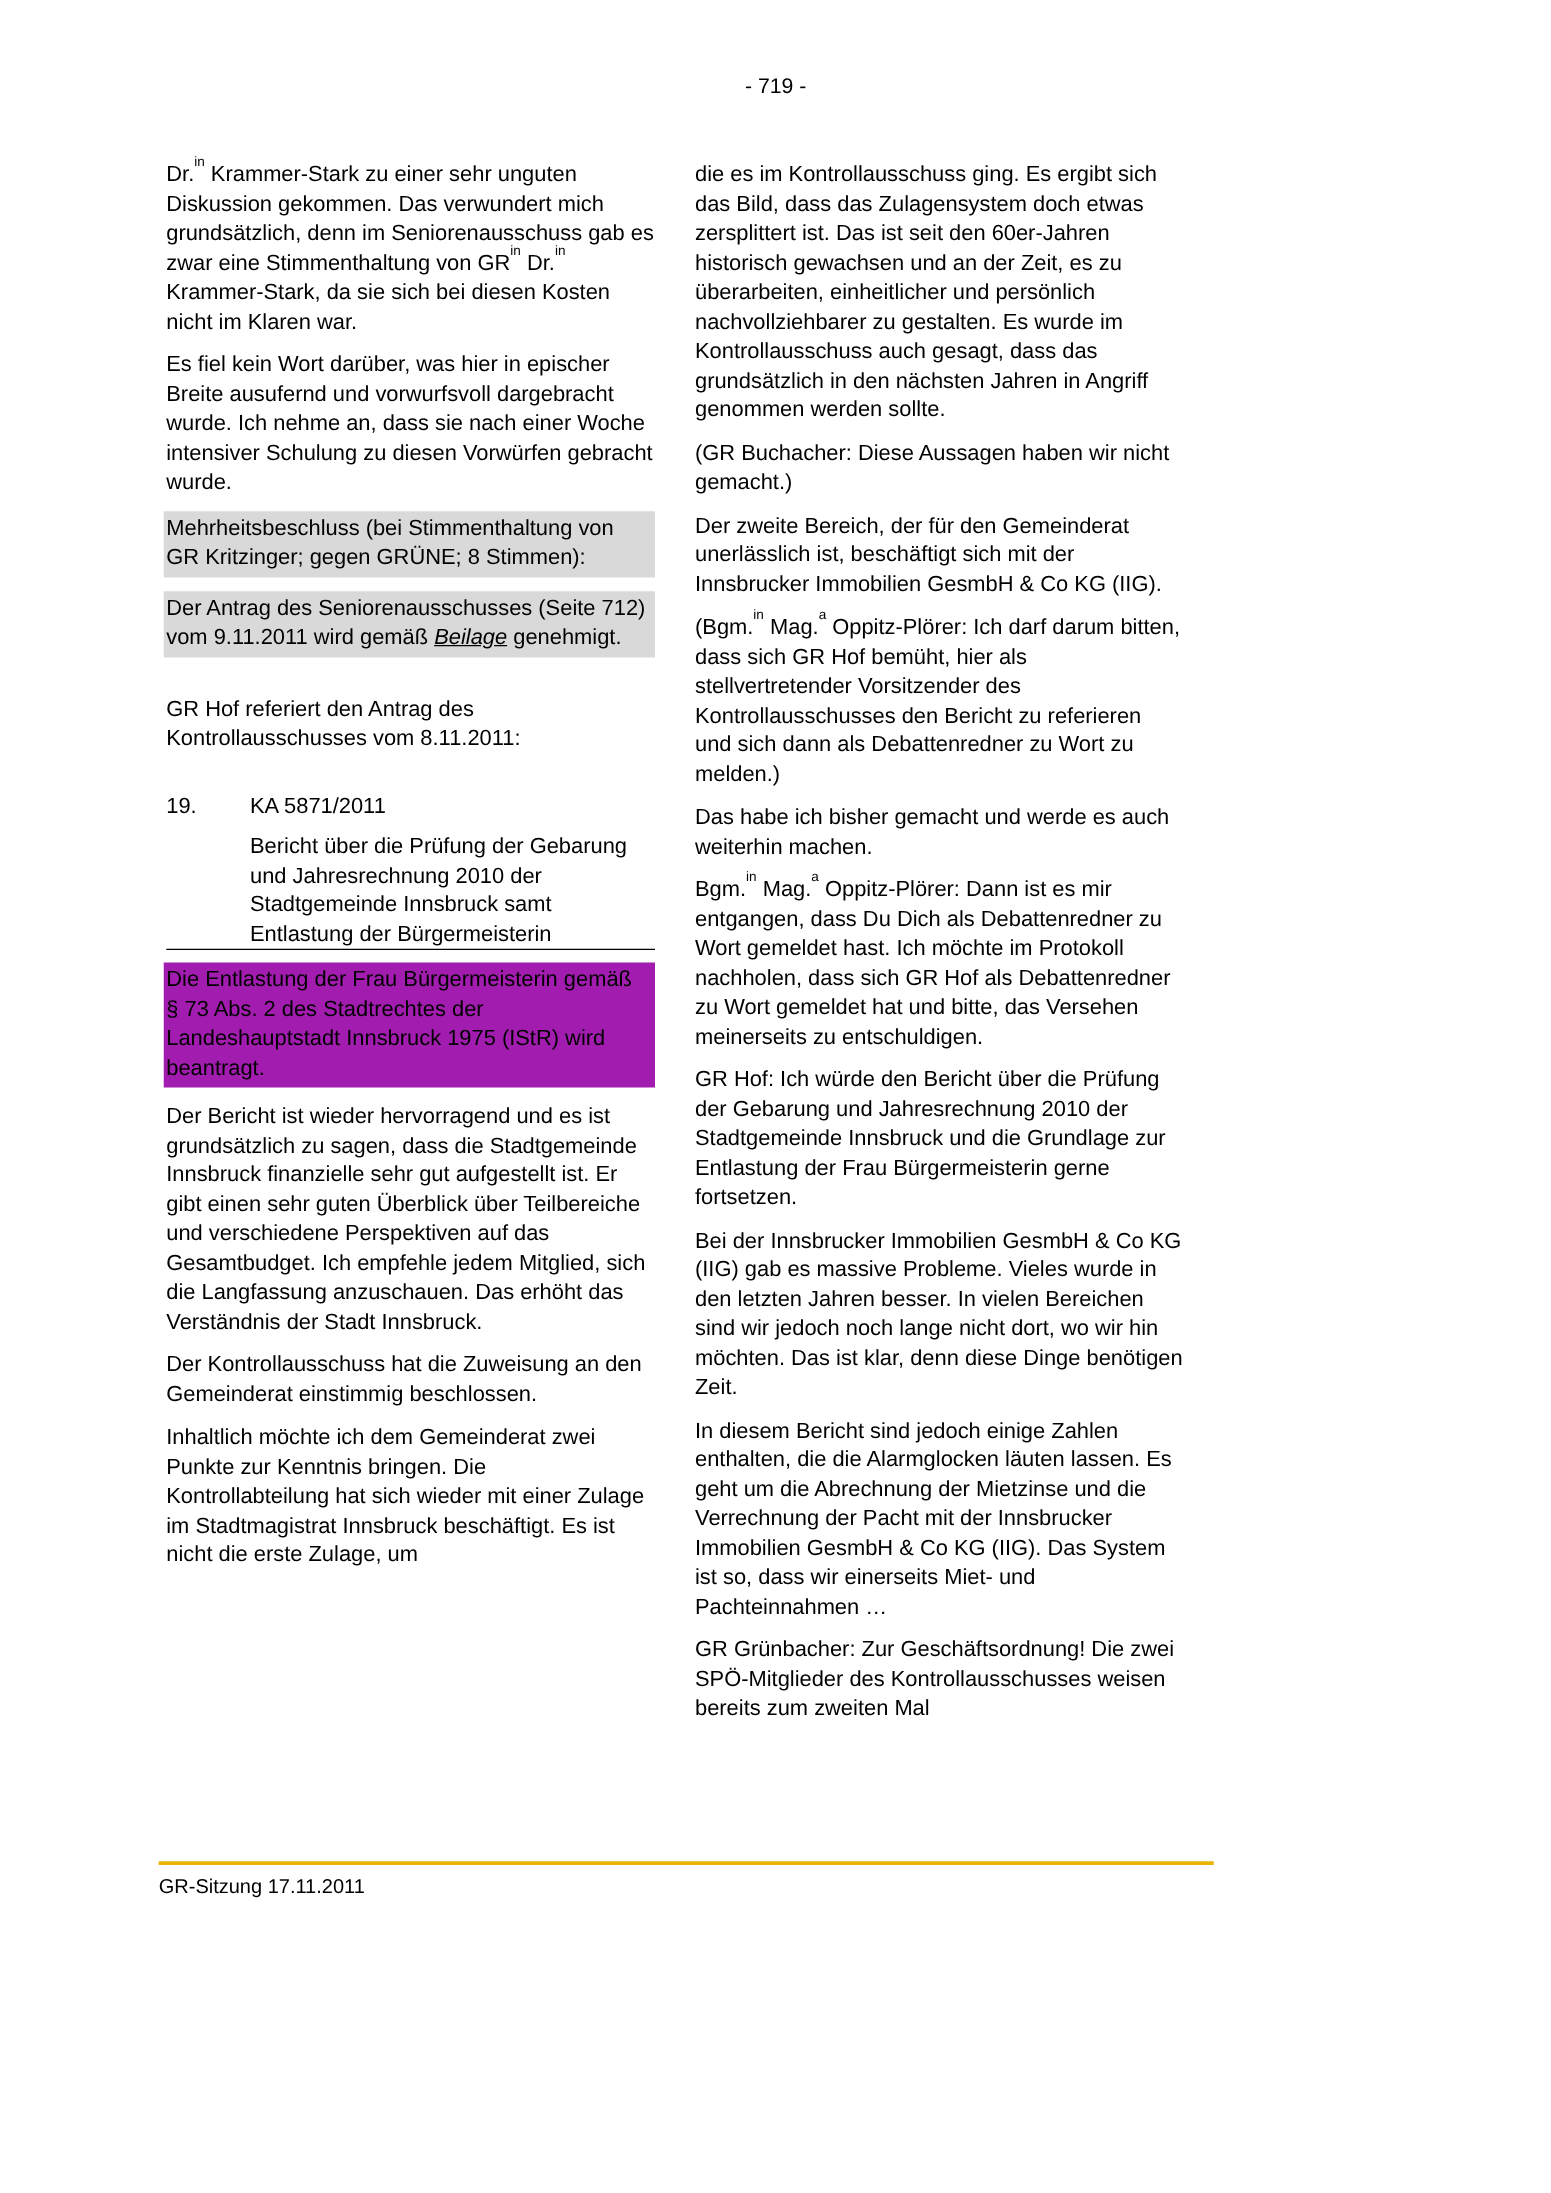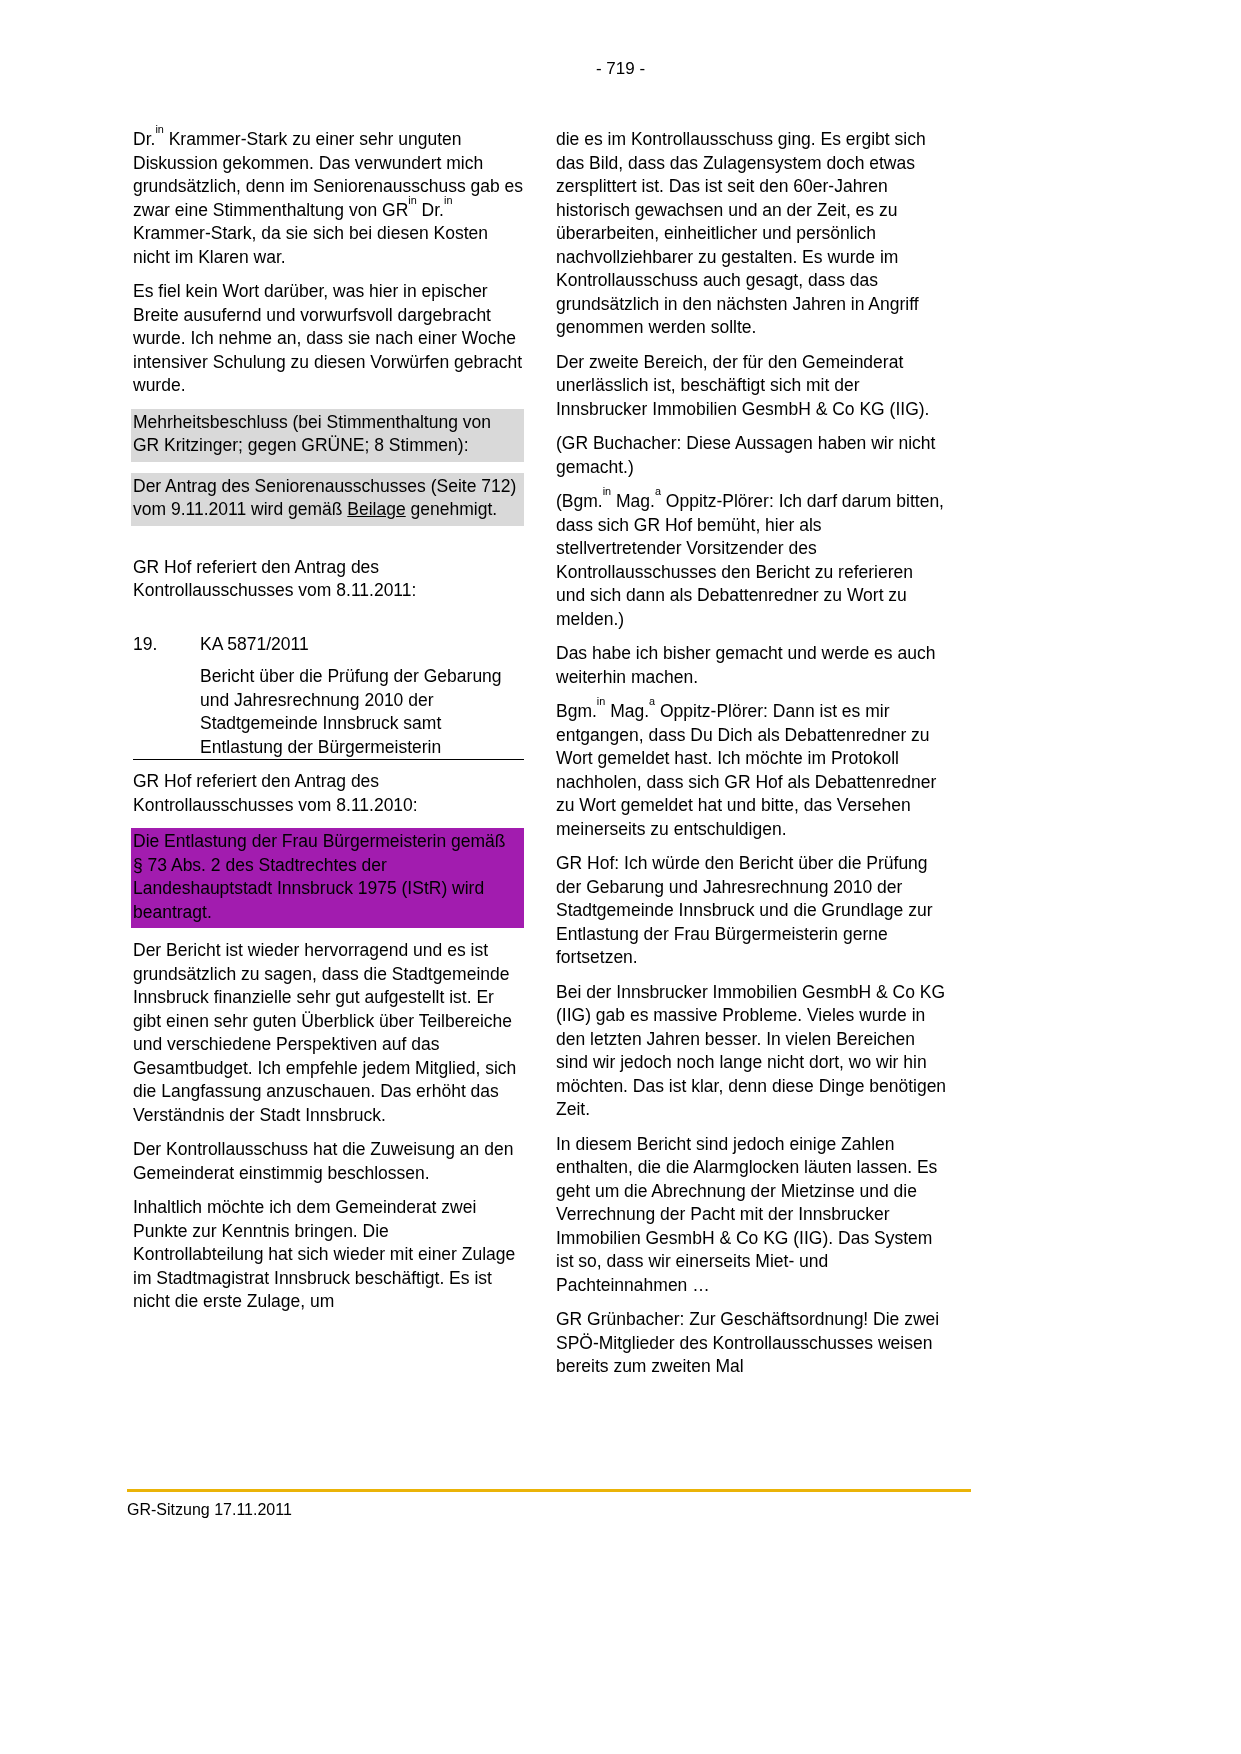--- a/index.html
+++ b/index.html
@@ -32,21 +32,21 @@
   }
   .column { width:391px; }
   .para { margin:0 0 11px 0; text-align:left; }
   .gap-top { margin-top:30px; }
   .highlight {
     background:#d9d9d9;
     padding:2px 4px 4px 2px;
     margin-left:-2px;
   }
   sup { font-size:0.62em; line-height:0; position:relative; top:-0.45em; }
-  u { text-decoration:underline; }
+  u { text-decoration:underline;font-style:italic; }
   .agenda-item {
     border-bottom:1px solid #000;
     margin-bottom:10px;
   }
   .agenda-head { margin-bottom:9px; }
   .agenda-num { display:inline-block; width:67px; }
   .agenda-title { margin-left:67px; width:305px; }
   .footer {
     position:absolute;
     left:127px; top:1489px;
@@ -66,30 +66,29 @@
     <div class="column">
         <p class="para">Dr.<sup>in</sup> Krammer-Stark zu einer sehr unguten Diskussion gekommen. Das verwundert mich grundsätzlich, denn im Seniorenausschuss gab es zwar eine Stimmenthaltung von GR<sup>in</sup> Dr.<sup>in</sup> Krammer-Stark, da sie sich bei diesen Kosten nicht im Klaren war.</p>
         <p class="para">Es fiel kein Wort darüber, was hier in epischer Breite ausufernd und vorwurfsvoll dargebracht wurde. Ich nehme an, dass sie nach einer Woche intensiver Schulung zu diesen Vorwürfen gebracht wurde.</p>
         <p class="para highlight" style="background: rgb(217, 217, 217);">Mehrheitsbeschluss (bei Stimmenthaltung von GR Kritzinger; gegen GRÜNE; 8 Stimmen):</p>
         <p class="para highlight" style="background: rgb(217, 217, 217);">Der Antrag des Seniorenausschusses (Seite 712) vom 9.11.2011 wird gemäß <u>Beilage</u> genehmigt.</p>
         <p class="para gap-top">GR Hof referiert den Antrag des Kontrollausschusses vom 8.11.2011:</p>
         <div class="agenda-item gap-top">
           <div class="agenda-head"><span class="agenda-num">19.</span><span class="agenda-code">KA 5871/2011</span></div>
           <div class="agenda-title">Bericht über die Prüfung der Gebarung und Jahresrechnung 2010 der Stadtgemeinde Innsbruck samt Entlastung der Bürgermeisterin</div>
         </div>
-        <p class="para">GR Hof referiert den Antrag des Kontrollausschusses vom 8.11.2010:</p>
         <p class="para highlight" style="background: #a21caf;">Die Entlastung der Frau Bürgermeisterin gemäß § 73 Abs. 2 des Stadtrechtes der Landeshauptstadt Innsbruck 1975 (IStR) wird beantragt.</p>
         <p class="para">Der Bericht ist wieder hervorragend und es ist grundsätzlich zu sagen, dass die Stadtgemeinde Innsbruck finanzielle sehr gut aufgestellt ist. Er gibt einen sehr guten Überblick über Teilbereiche und verschiedene Perspektiven auf das Gesamtbudget. Ich empfehle jedem Mitglied, sich die Langfassung anzuschauen. Das erhöht das Verständnis der Stadt Innsbruck.</p>
         <p class="para">Der Kontrollausschuss hat die Zuweisung an den Gemeinderat einstimmig beschlossen.</p>
         <p class="para">Inhaltlich möchte ich dem Gemeinderat zwei Punkte zur Kenntnis bringen. Die Kontrollabteilung hat sich wieder mit einer Zulage im Stadtmagistrat Innsbruck beschäftigt. Es ist nicht die erste Zulage, um</p>
       </div>
     <div class="column">
         <p class="para">die es im Kontrollausschuss ging. Es ergibt sich das Bild, dass das Zulagensystem doch etwas zersplittert ist. Das ist seit den 60er-Jahren historisch gewachsen und an der Zeit, es zu überarbeiten, einheitlicher und persönlich nachvollziehbarer zu gestalten. Es wurde im Kontrollausschuss auch gesagt, dass das grundsätzlich in den nächsten Jahren in Angriff genommen werden sollte.</p>
+        <p class="para">(GR Buchacher: Diese Aussagen haben wir nicht gemacht.)</p>
         <p class="para">Der zweite Bereich, der für den Gemeinderat unerlässlich ist, beschäftigt sich mit der Innsbrucker Immobilien GesmbH &amp; Co KG (IIG).</p>
-        <p class="para">(GR Buchacher: Diese Aussagen haben wir nicht gemacht.)</p>
         <p class="para">(Bgm.<sup>in</sup> Mag.<sup>a</sup> Oppitz-Plörer: Ich darf darum bitten, dass sich GR Hof bemüht, hier als stellvertretender Vorsitzender des Kontrollausschusses den Bericht zu referieren und sich dann als Debattenredner zu Wort zu melden.)</p>
         <p class="para">Das habe ich bisher gemacht und werde es auch weiterhin machen.</p>
         <p class="para">Bgm.<sup>in</sup> Mag.<sup>a</sup> Oppitz-Plörer: Dann ist es mir entgangen, dass Du Dich als Debattenredner zu Wort gemeldet hast. Ich möchte im Protokoll nachholen, dass sich GR Hof als Debattenredner zu Wort gemeldet hat und bitte, das Versehen meinerseits zu entschuldigen.</p>
         <p class="para">GR Hof: Ich würde den Bericht über die Prüfung der Gebarung und Jahresrechnung 2010 der Stadtgemeinde Innsbruck und die Grundlage zur Entlastung der Frau Bürgermeisterin gerne fortsetzen.</p>
         <p class="para">Bei der Innsbrucker Immobilien GesmbH &amp; Co KG (IIG) gab es massive Probleme. Vieles wurde in den letzten Jahren besser. In vielen Bereichen sind wir jedoch noch lange nicht dort, wo wir hin möchten. Das ist klar, denn diese Dinge benötigen Zeit.</p>
         <p class="para">In diesem Bericht sind jedoch einige Zahlen enthalten, die die Alarmglocken läuten lassen. Es geht um die Abrechnung der Mietzinse und die Verrechnung der Pacht mit der Innsbrucker Immobilien GesmbH &amp; Co KG (IIG). Das System ist so, dass wir einerseits Miet- und Pachteinnahmen …</p>
         <p class="para">GR Grünbacher: Zur Geschäftsordnung! Die zwei SPÖ-Mitglieder des Kontrollausschusses weisen bereits zum zweiten Mal</p>
       </div>
   </div>
 

